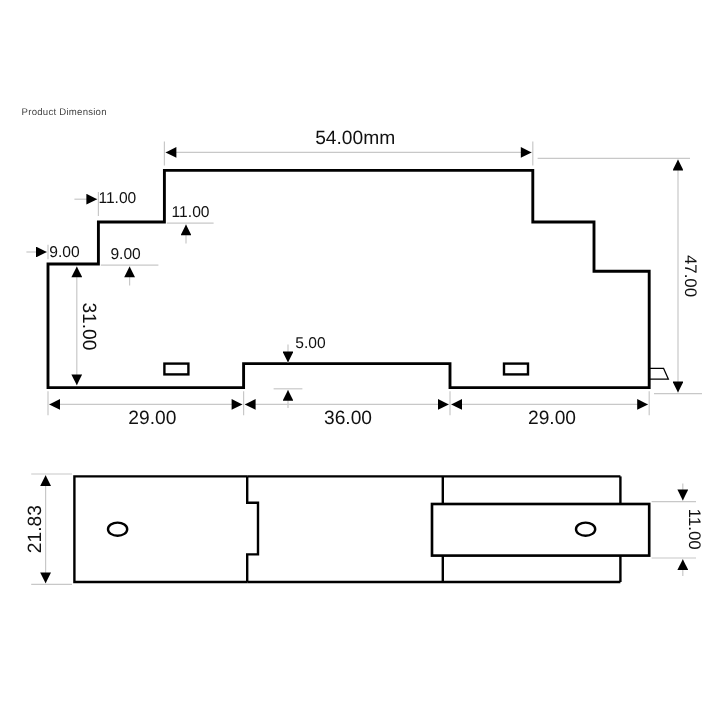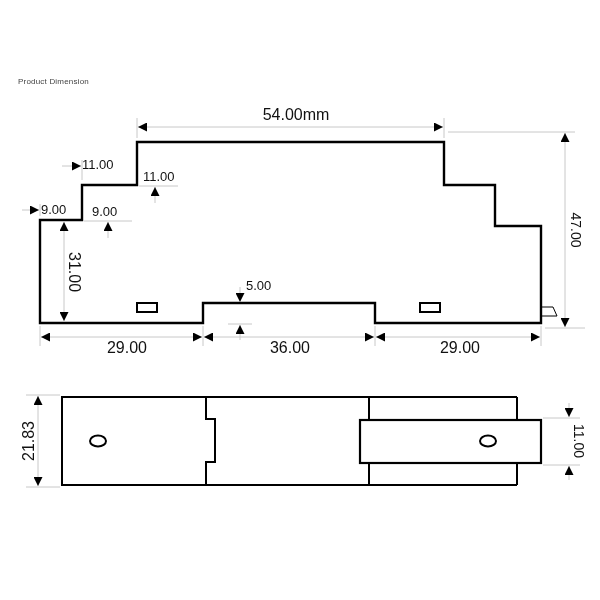--- a/index.html
+++ b/index.html
@@ -3,21 +3,21 @@
 <meta charset="utf-8">
 <style>
   html, body { margin: 0; padding: 0; background: #ffffff; }
   body { width: 600px; height: 600px; position: relative; overflow: hidden; font-family: "Liberation Sans", sans-serif; }
   #drawing { position: absolute; left: 0; top: 0; width: 600px; height: 600px; }
   .outline { fill: none; stroke: #000; stroke-width: 2.4; stroke-linejoin: miter; }
   .thin { fill: none; stroke: #000; stroke-width: 2; }
   .dim { stroke: #c8c8c8; stroke-width: 1; fill: none; }
   .arrow { fill: #000; }
   .lbl { font-family: "Liberation Sans", sans-serif; fill: #111; }
-  .title { position: absolute; left: 18px; top: 77px; font-size: 8px; color: #444; letter-spacing: 0.2px; filter: blur(0.6px); }
+  .title { position: absolute; left: 18px; top: 89px; font-size: 8px; color: #444; letter-spacing: 0.2px; filter: blur(0.6px); }
 </style>
 </head>
 <body>
 
 <div class="title">Product Dimension</div>
 
 <svg id="drawing" viewBox="0 0 600 600" xmlns="http://www.w3.org/2000/svg">
   <defs>
     <marker id="ah" viewBox="0 0 10 10" refX="10" refY="5" markerWidth="12" markerHeight="9" orient="auto-start-reverse" markerUnits="userSpaceOnUse">
       <path d="M0,0 L10,5 L0,10 z" class="arrow"></path>

